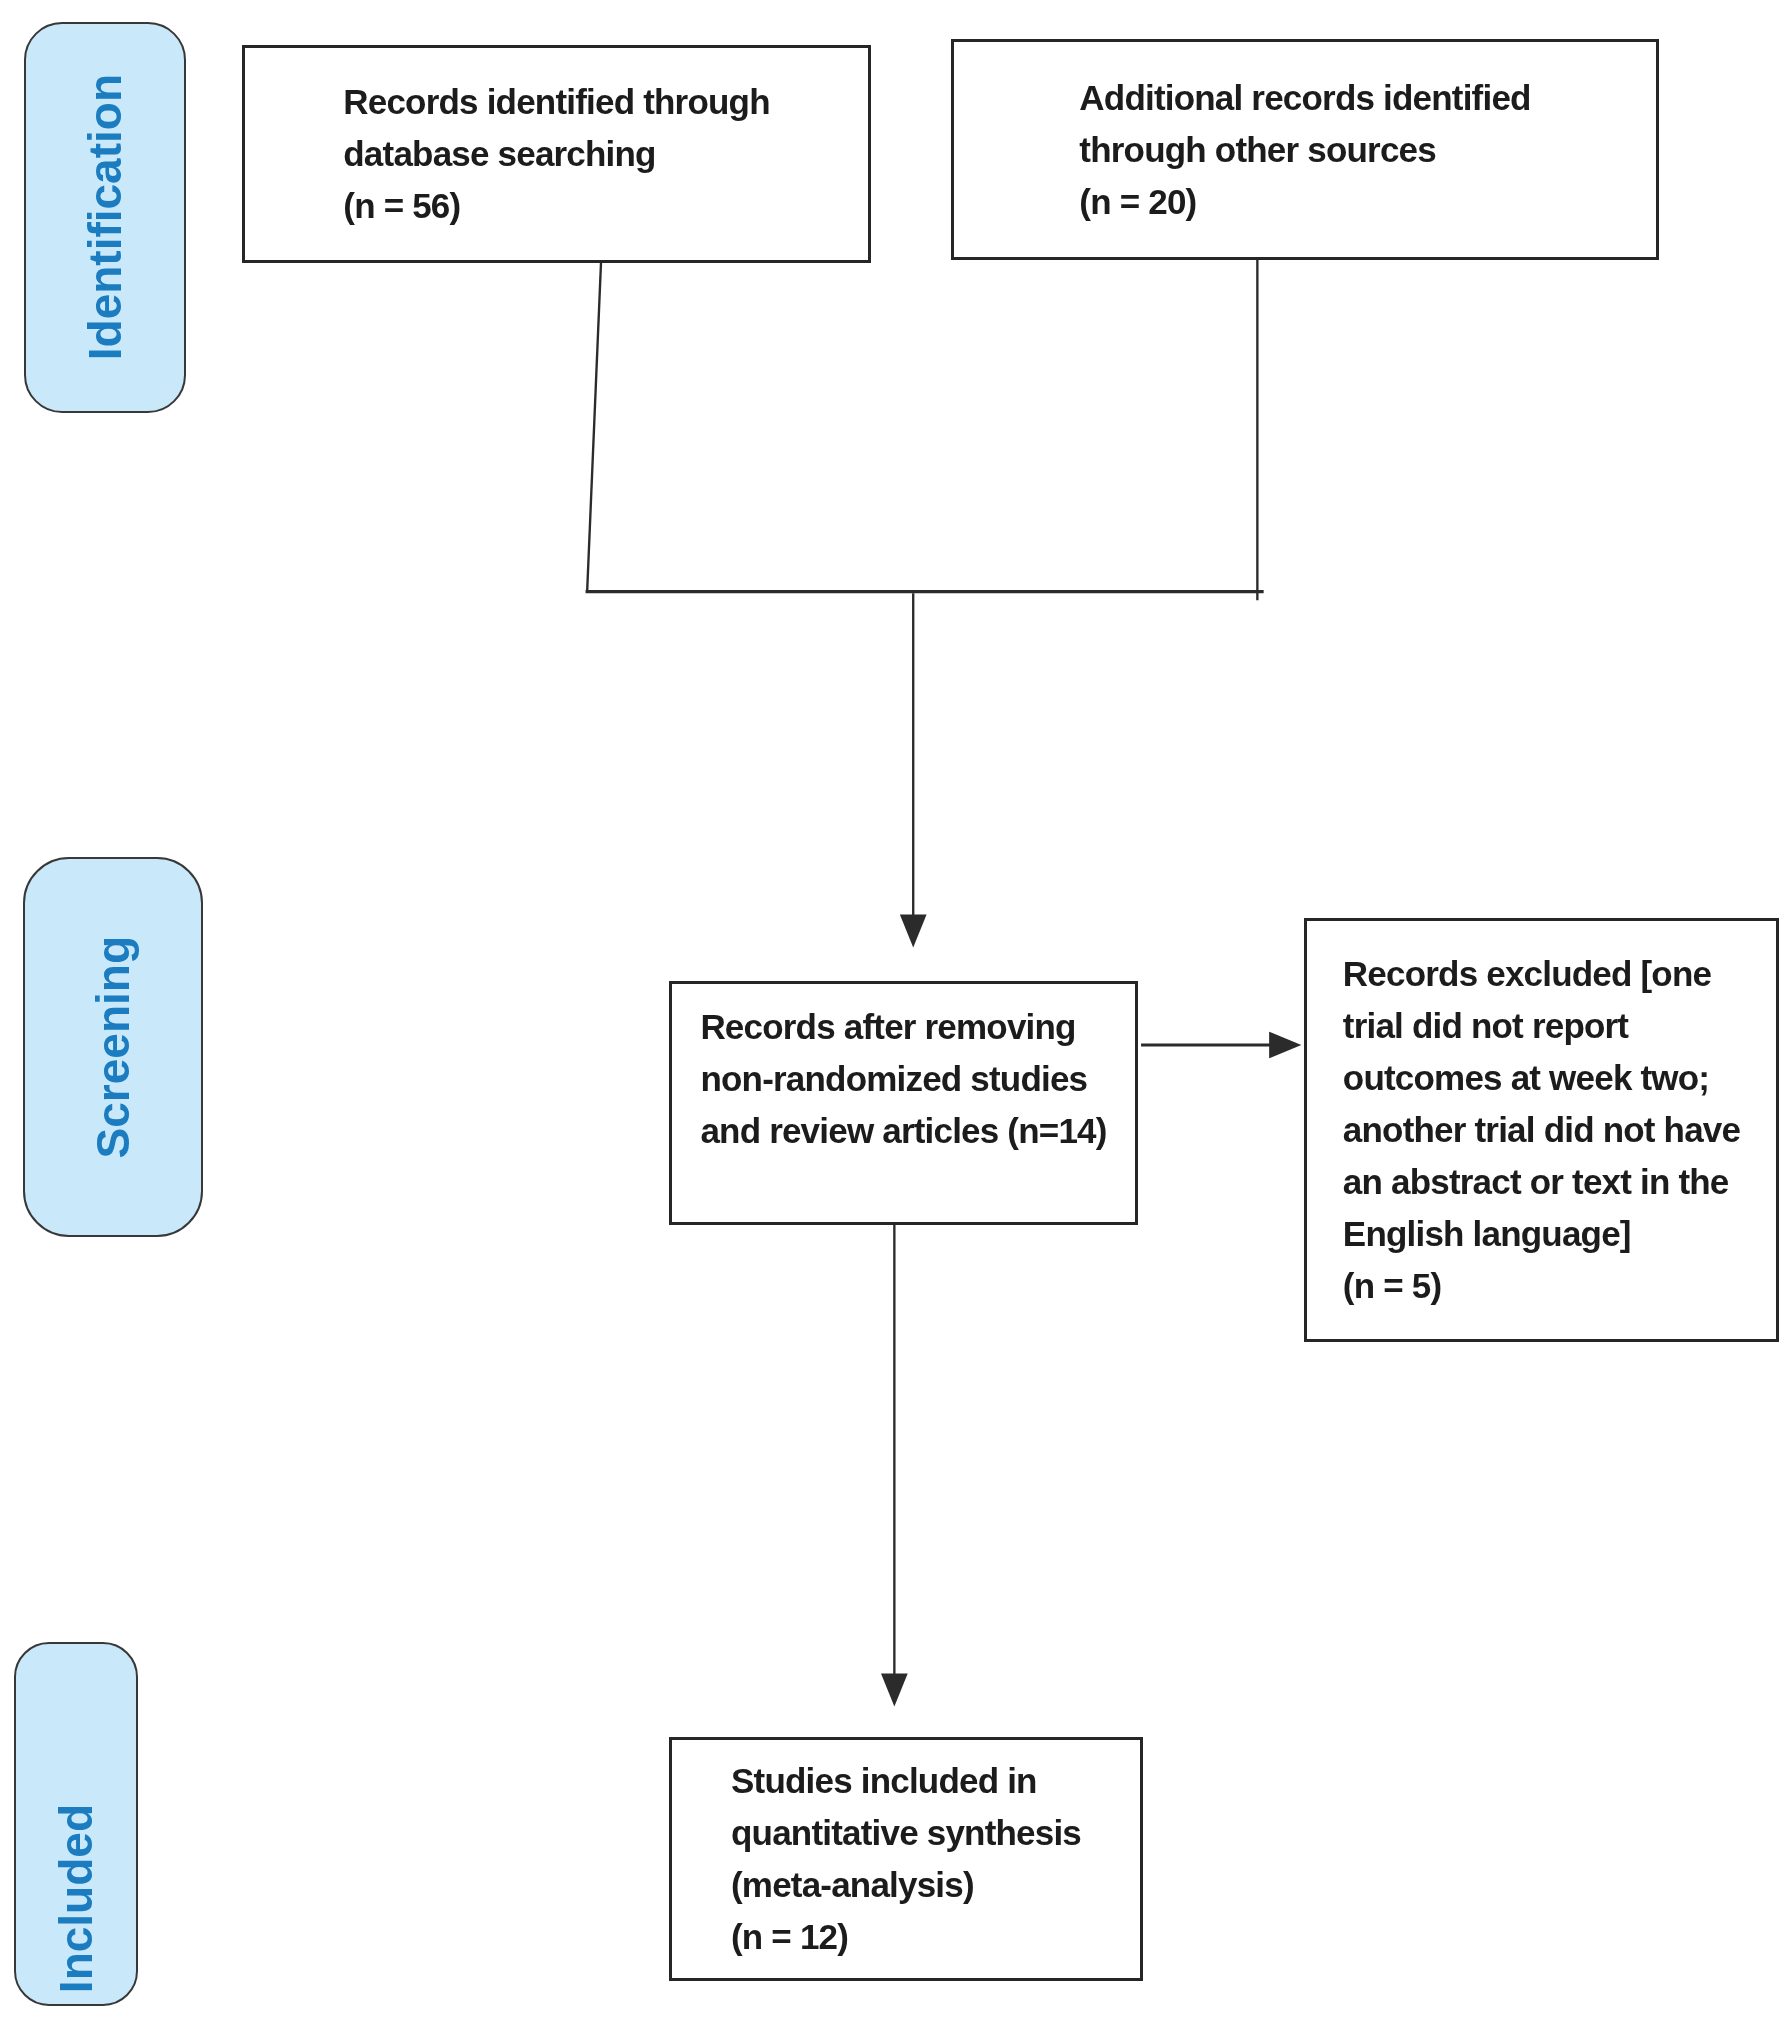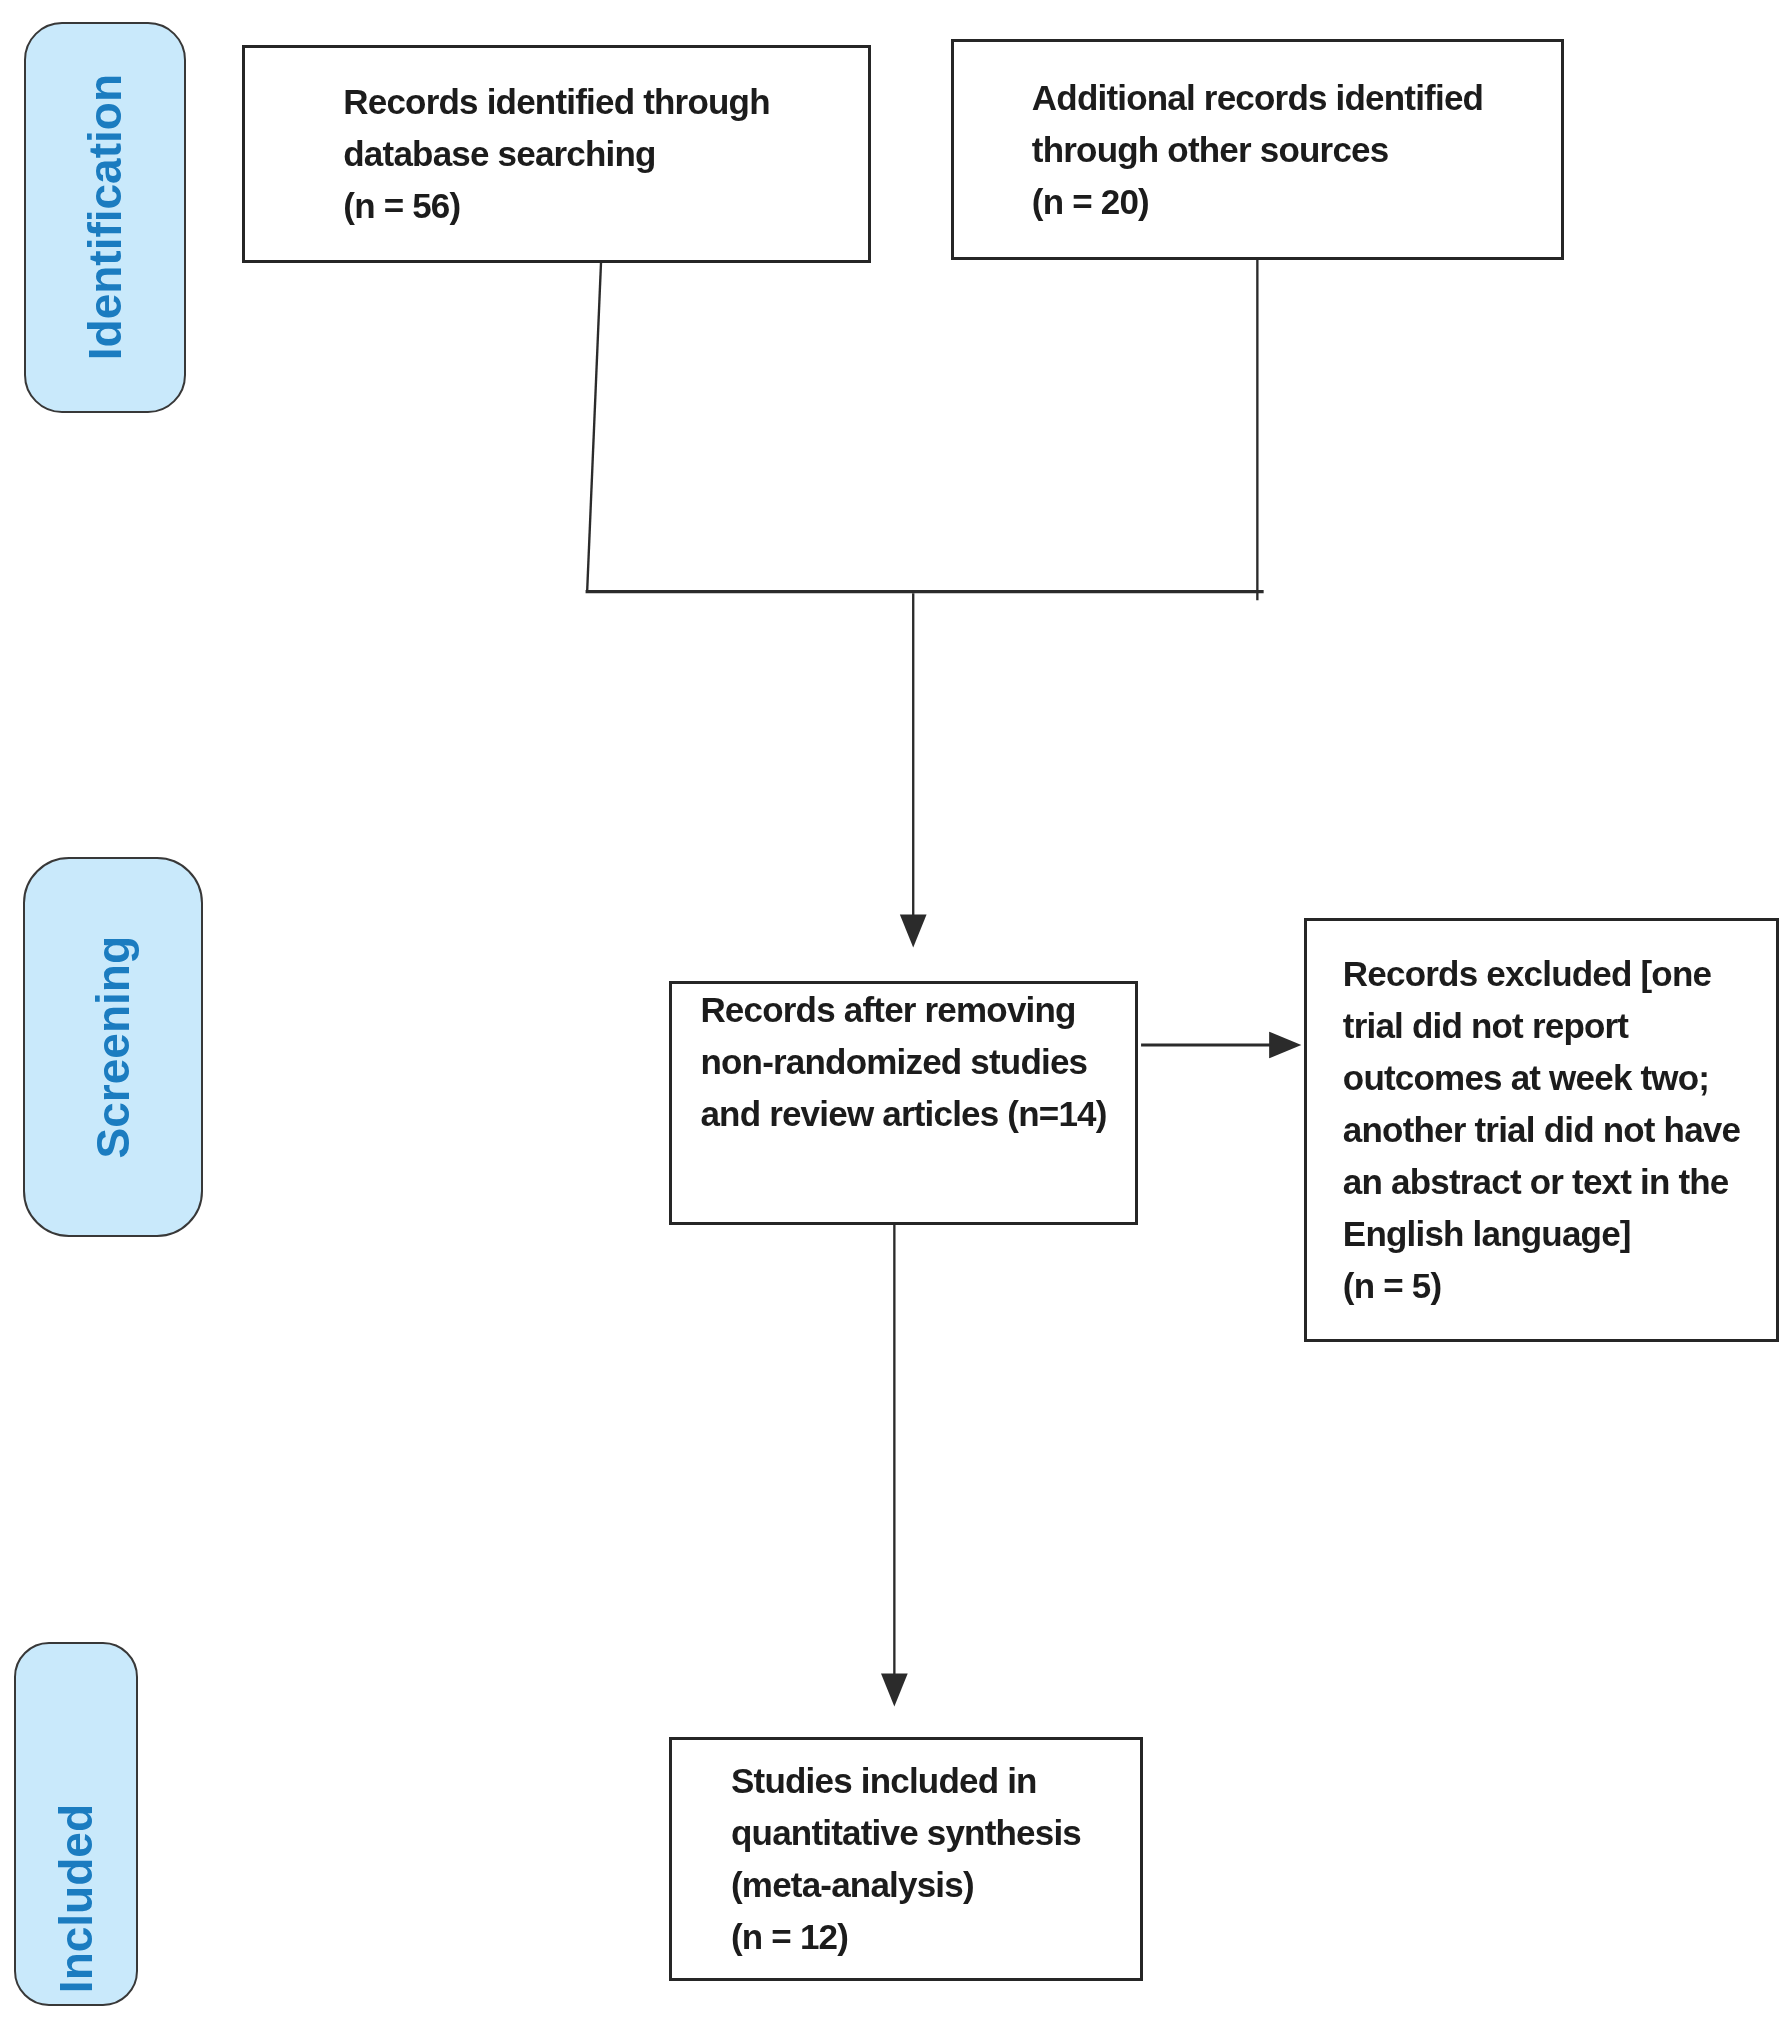--- a/index.html
+++ b/index.html
@@ -40,40 +40,40 @@
     align-items:center;
     justify-content:center;
     text-align:left;
     font-size:35px;
     font-weight:700;
     line-height:52px;
     letter-spacing:-0.8px;
     margin-top:25px;
   }
   .box-text{white-space:pre;}
-  #box-records-after{justify-content:flex-start;padding-top:0;}
+  #box-records-after{justify-content:flex-start;padding-top:17px;}
   .stage-label{
     position:absolute;
     box-sizing:border-box;
     background:var(--stage-fill);
     border:2.4px solid var(--stage-border);
     display:flex;
     align-items:center;
     justify-content:center;
   }
   .vtext{
     writing-mode:vertical-rl;
     transform:rotate(180deg);
     color:var(--stage-text);
     font-size:46px;
     font-weight:700;
     white-space:pre;
   }
   #box-records-identified{left:242px;top:19.6px;width:629px;height:218px;}
-  #box-additional-records{left:951px;top:14px;width:613px;height:221px;}
+  #box-additional-records{left:951px;top:14px;width:708px;height:221px;}
   #box-records-after{left:669px;top:956px;width:469px;height:244px;}
   #box-records-excluded{left:1304px;top:893px;width:475px;height:424px;}
   #box-studies-included{left:669px;top:1712px;width:474px;height:244px;}
   #label-identification{left:23.6px;top:22px;width:162px;height:391px;border-radius:38px;}
   #label-screening{left:23px;top:857px;width:180px;height:380px;border-radius:46px;}
   #label-included{left:14px;top:1642px;width:124px;height:364px;border-radius:35px;align-items:flex-end;}
   #label-included .vtext{margin-bottom:11px;}
 </style>
 </head>
 <body>

